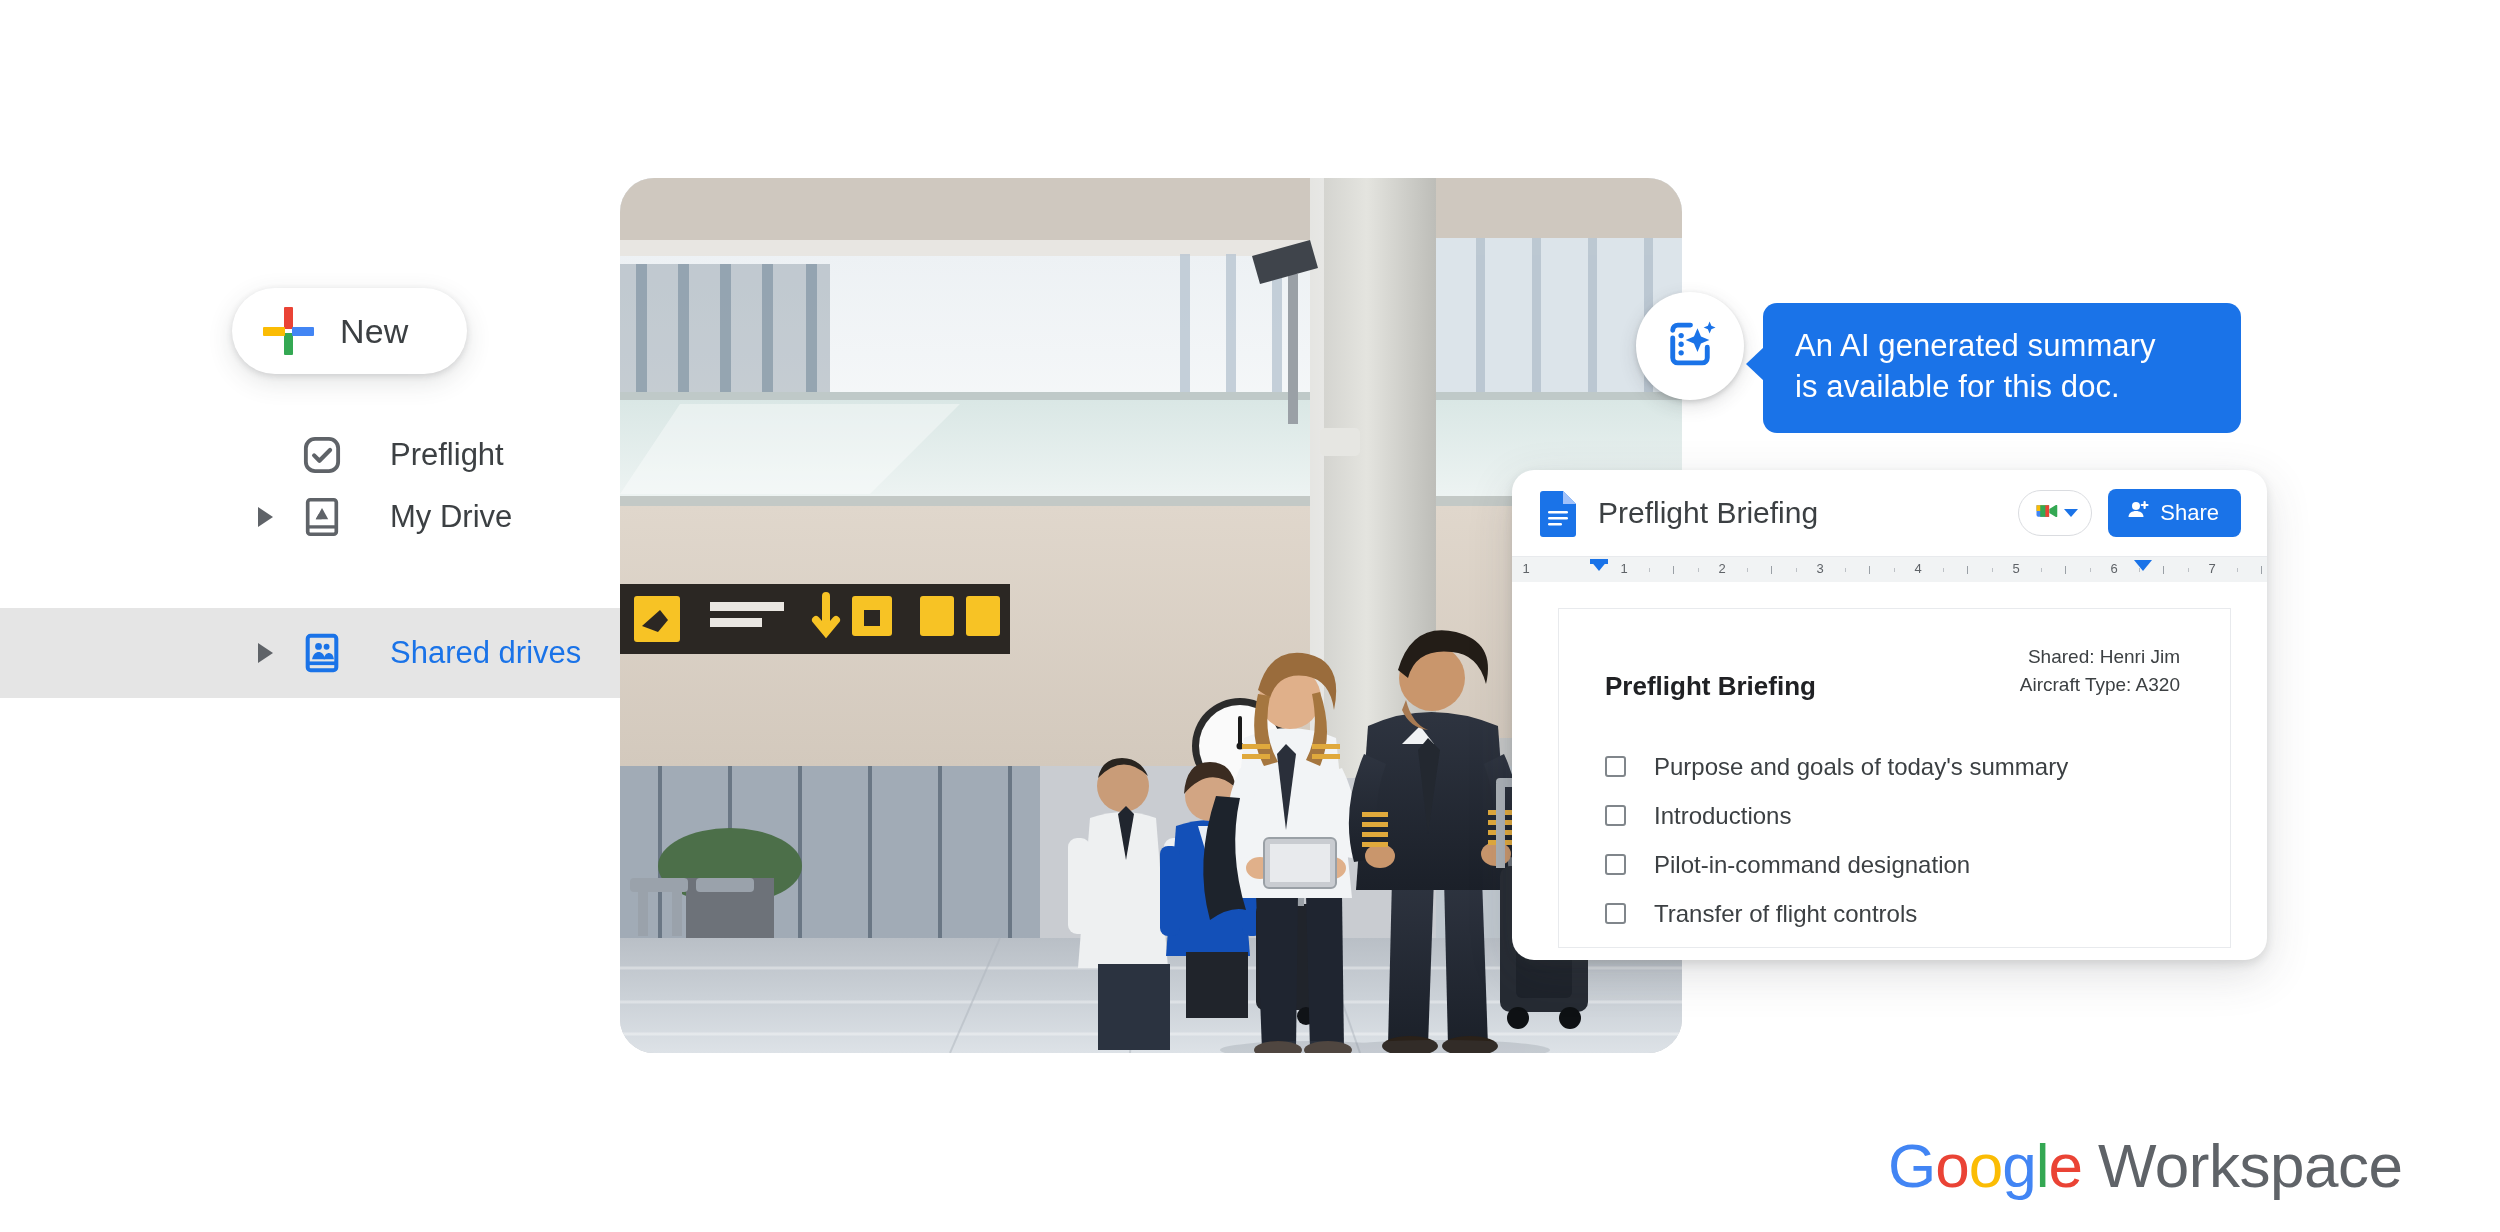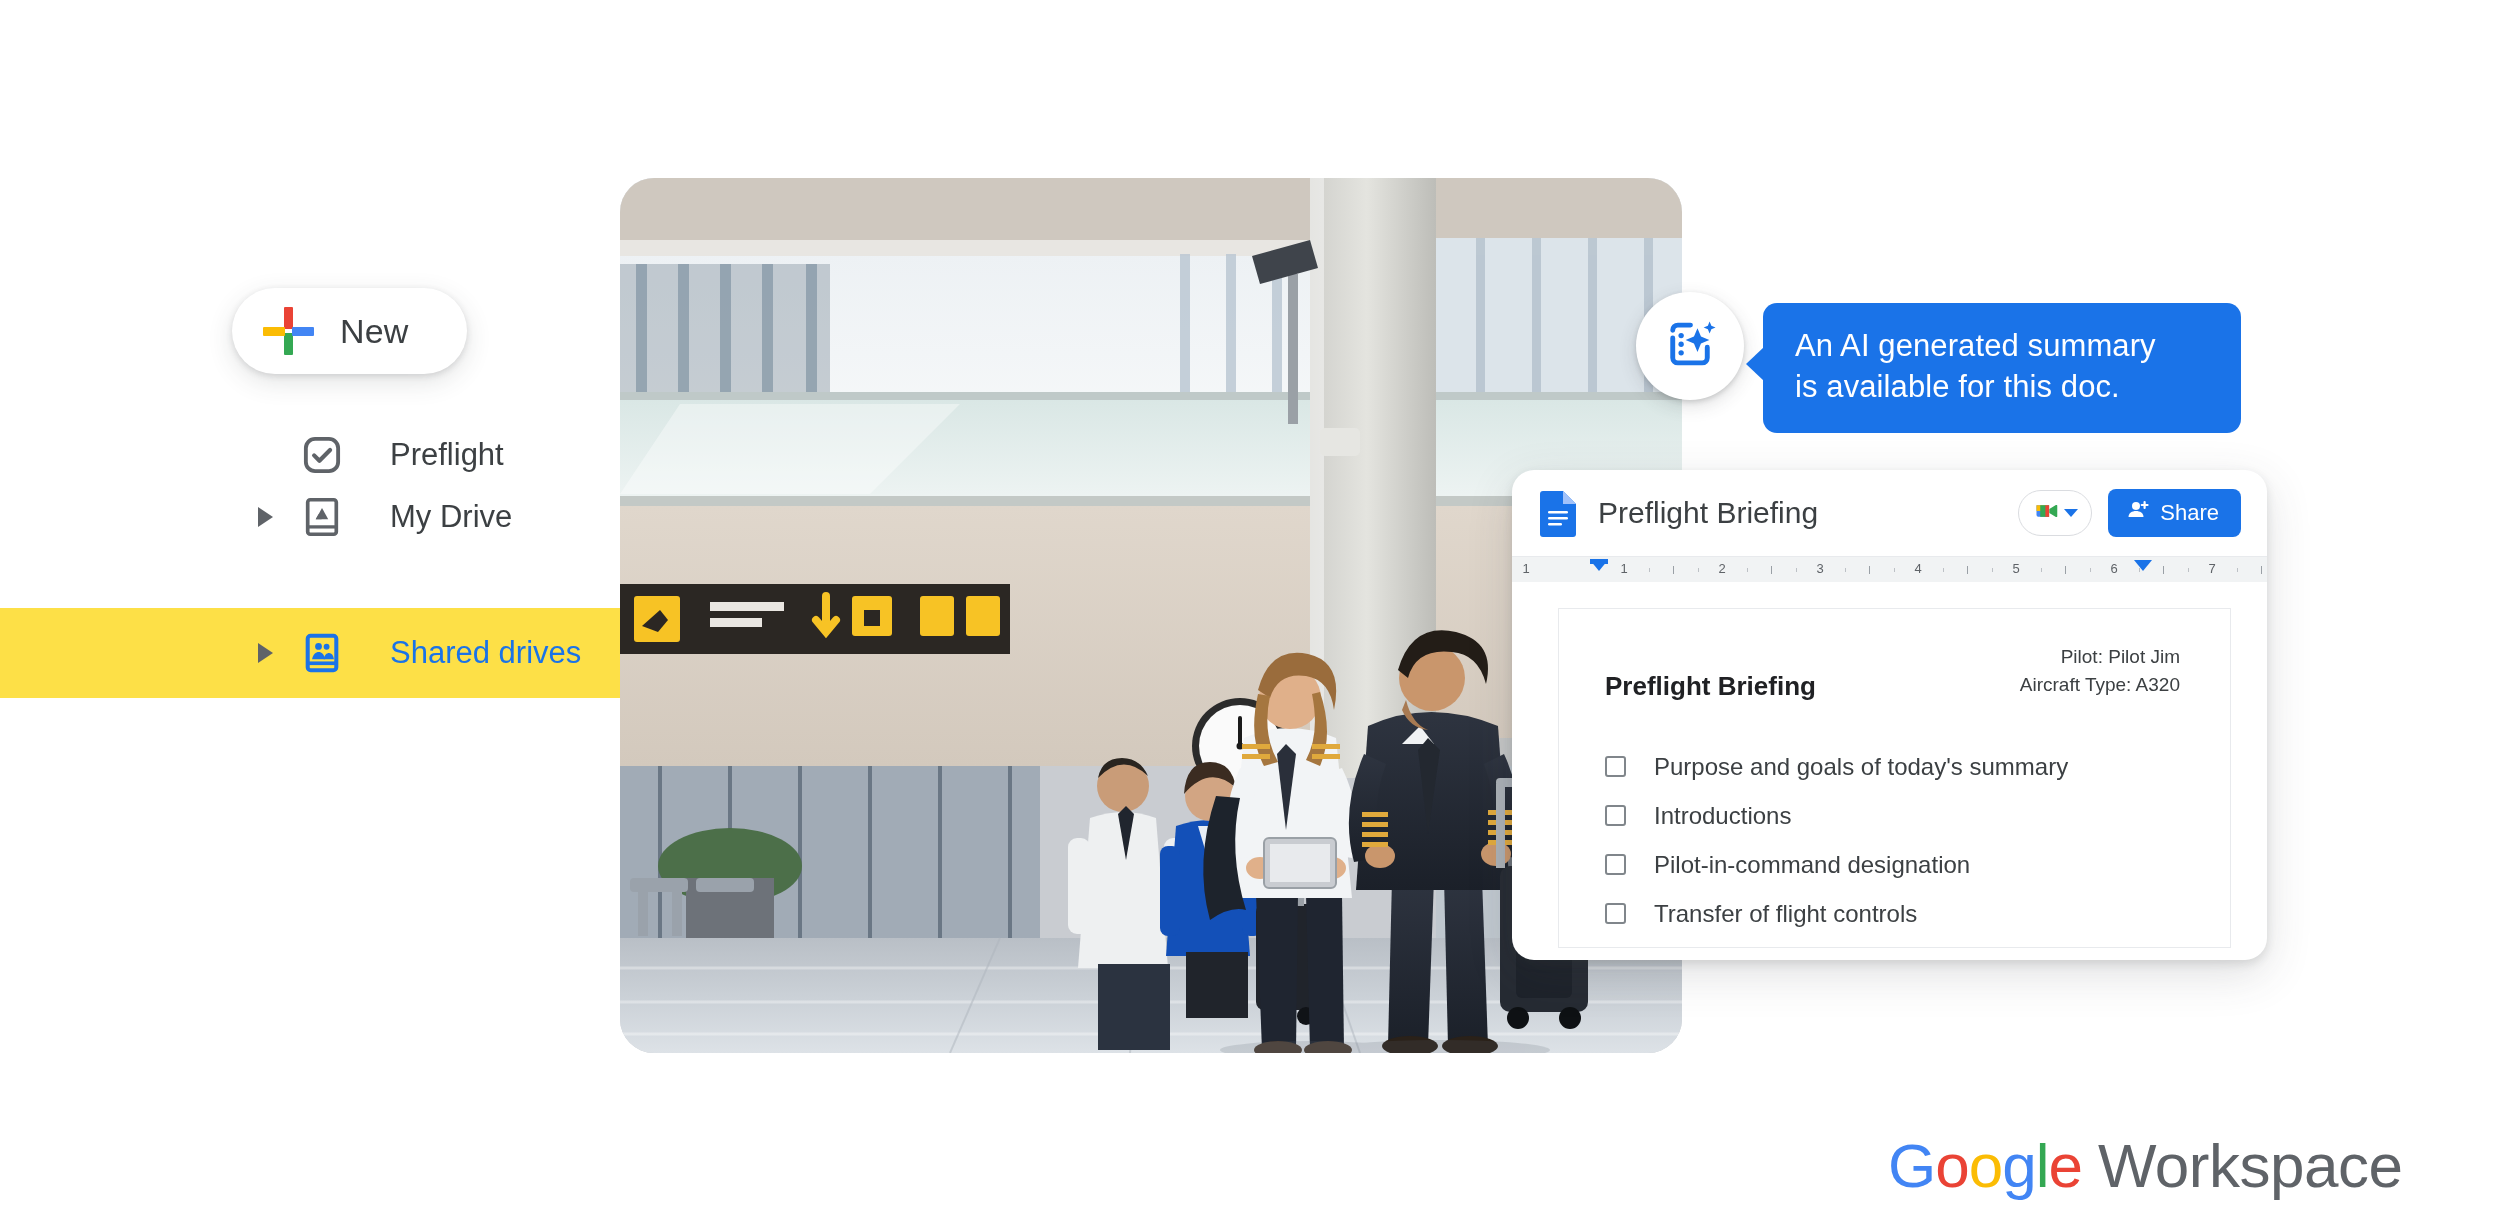--- a/index.html
+++ b/index.html
@@ -43,21 +43,21 @@
   }
   .nav-item .nav-icon { position: absolute; left: 300px; width: 44px; height: 44px; }
   .nav-item .nav-label { position: absolute; left: 390px; font-size: 31px; color: #3c4043; white-space: nowrap; }
 
   #nav-priority { top: 418px; }
   #nav-mydrive  { top: 480px; }
   #nav-shared   { top: 542px; }
 
   #nav-shared {
     width: 670px; height: 90px; top: 608px;
-    background: #fde047; border-radius: 0 45px 45px 0;
+    background: #e5e5e5; border-radius: 0 45px 45px 0;
   }
   #nav-shared .nav-label { color: #1a73e8; font-weight: 400; }
   #nav-shared .caret { border-left-color: #5f6368; }
 
   
   #hero-photo {
     position: absolute; left: 620px; top: 178px;
     width: 1062px; height: 875px; border-radius: 34px; overflow: hidden;
     background: #c9ccd1;
   }
@@ -535,21 +535,21 @@
         <div class="rnum" style="left: 700px;">7</div>
         <div class="rtick minor" style="left: 724.5px;"></div>
         <div class="rtick" style="left: 749px;"></div>
         <div class="rmark" style="left: 78px;"></div>
         <div class="rmark-bar" style="left: 78px;"></div>
         <div class="rmark" style="left: 622px;"></div>
       </div>
 
     <div class="doc-page">
       <div class="doc-meta">
-        <div>Pilot: Pilot Jim</div>
+        <div>Shared: Henri Jim</div>
         <div>Aircraft Type: A320</div>
       </div>
       <div class="doc-heading">Preflight Briefing</div>
       <div class="doc-checklist" id="doc-checklist">
           <div class="doc-check-row">
             <span class="doc-checkbox"></span>
             <span class="doc-check-text">Purpose and goals of today's summary</span>
           </div>
           <div class="doc-check-row">
             <span class="doc-checkbox"></span>

